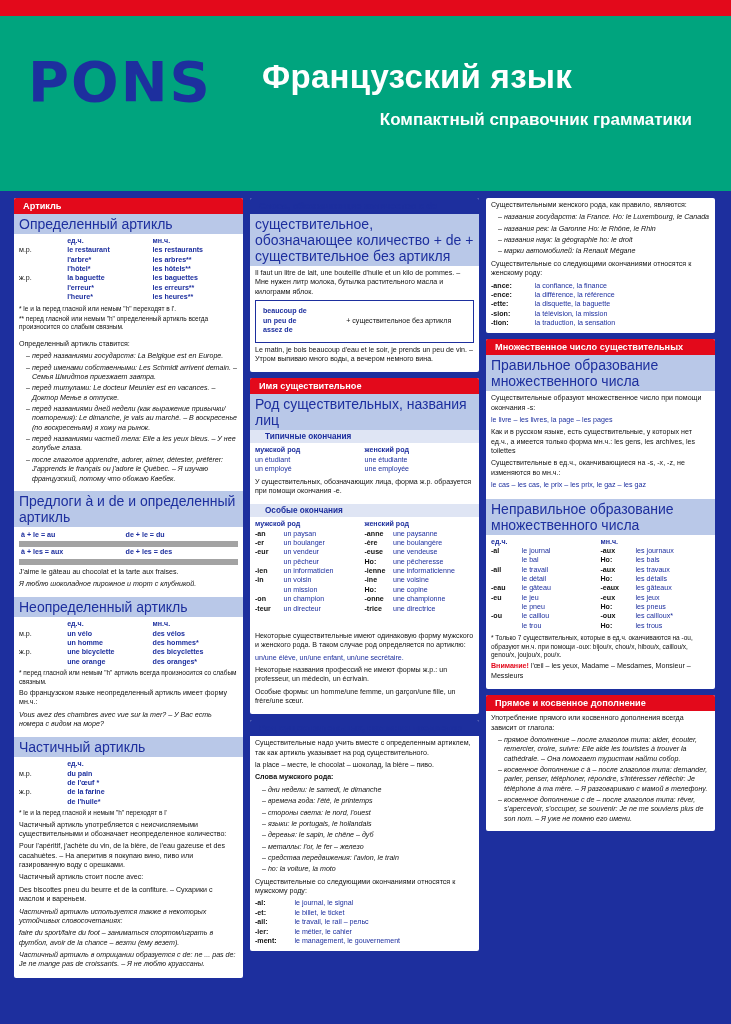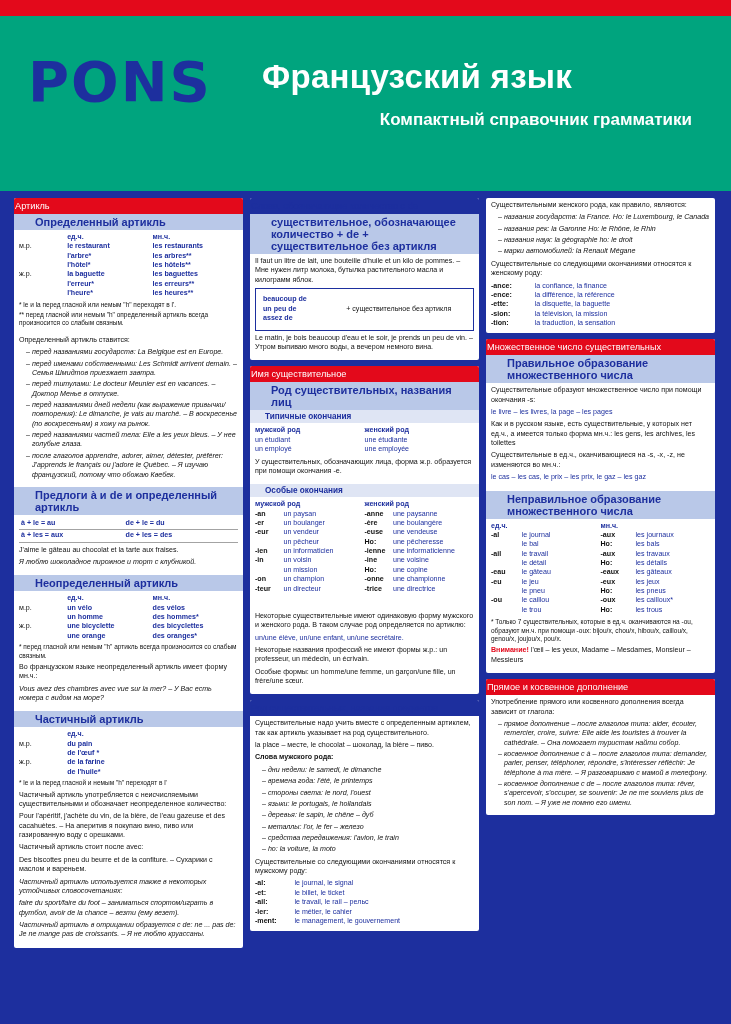--- a/index.html
+++ b/index.html
@@ -24,40 +24,40 @@
     font-size:33px;line-height:38px;letter-spacing:.3px;
   }
   .h-sub{
     position:absolute;left:262px;top:92px;color:#fff;font-weight:bold;
     font-size:17px;line-height:24px;width:430px;text-align:right;
   }
   
   .cols{position:absolute;left:14px;top:198px;width:703px;height:812px;display:flex;gap:7px;}
   .col{width:229px;display:flex;flex-direction:column;gap:6px;}
   .card{background:#fff;border-radius:2px;overflow:hidden;}
-  .bar{background:#e3091b;color:#fff;font-weight:normal;font-size:9.2px;padding:3px 5px 3px 1px;}
+  .bar{background:#e3091b;color:#fff;font-weight:bold;font-size:9.2px;padding:3px 5px 3px 9px;}
   .bar.blue{background:#1d2f9e;}
-  .sub{background:#b9c8e8;color:#1d2f9e;font-weight:bold;font-size:11px;padding:2px 21px;}
+  .sub{background:#b9c8e8;color:#1d2f9e;font-weight:normal;font-size:14px;padding:2px 5px;}
   .sub2{background:#dfe5f4;color:#1d2f9e;font-weight:bold;font-size:8.2px;padding:2px 15px;}
   .body{padding:3px 5px 5px 5px;font-size:7.1px;line-height:1.32;color:#111;}
   .body p{margin:0 0 3px 0;}
   .blue{color:#1d2f9e;}
   .red{color:#e3091b;}
   .b{font-weight:bold;}
   table.t{width:100%;border-collapse:collapse;font-size:7.1px;}
   table.t td{padding:0px 2px 0px 0;vertical-align:top;line-height:1.32;}
   .hdr td{color:#1d2f9e;font-weight:bold;padding-bottom:1px;}
   .note{font-size:6.5px;line-height:1.3;color:#111;margin-top:2px;}
   .ital{font-style:italic;}
   .boxed{border:1px solid #1d2f9e;padding:3px 4px;margin:3px 0;font-size:7.1px;line-height:1.35;}
   ul.dash{margin:0;padding-left:7px;list-style:none;font-style:italic;}
   ul.dash li{margin:0 0 2px 0;text-indent:-6px;padding-left:6px;}
   ul.dash li:before{content:"\2013\00a0";color:#111;}
   .tbl2{width:100%;border-collapse:collapse;font-size:7.1px;}
-  .tbl2 td{border-bottom:1px solid #a3a3a3;padding:1px 2px;vertical-align:top;}
+  .tbl2 td{border-bottom:6px solid #a3a3a3;padding:1px 2px;vertical-align:top;}
 </style>
 </head>
 <body>
 
 <div class="page">
 
   <div class="topstrip"></div>
 
   <div class="header">
     <div class="logo">

